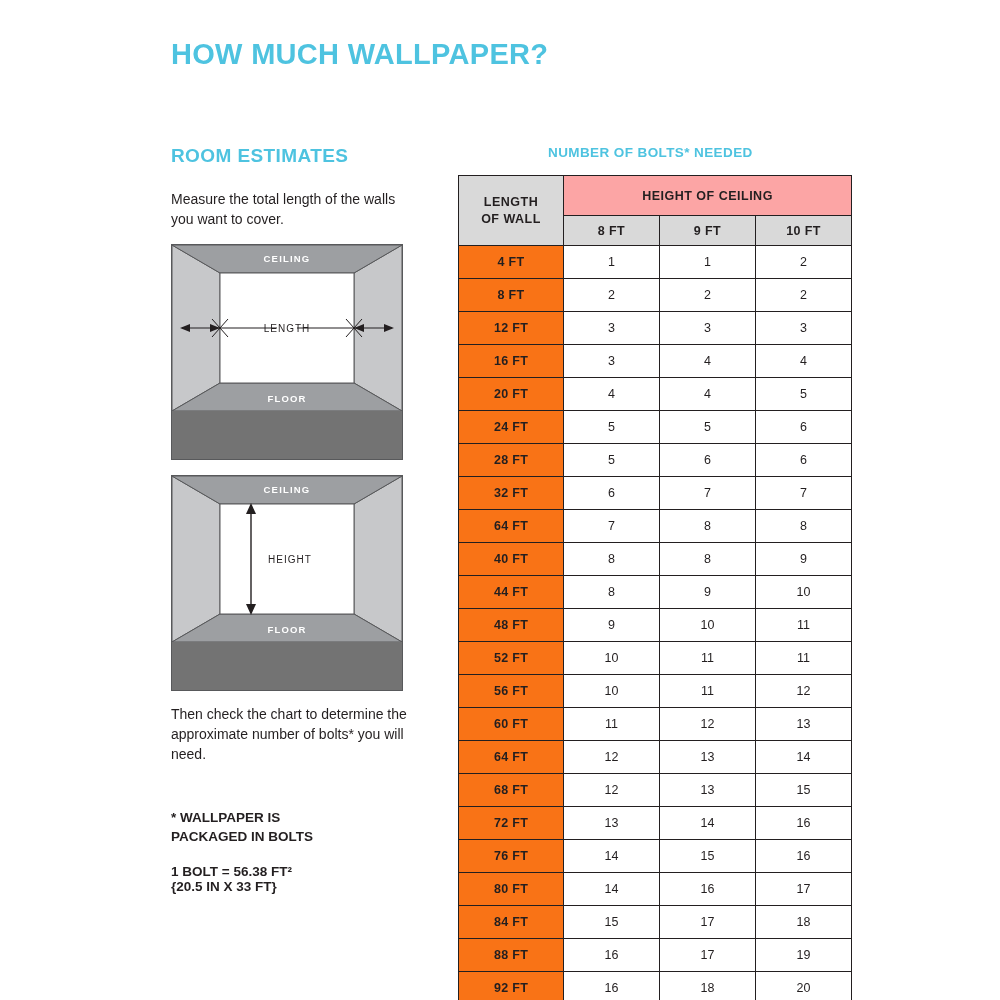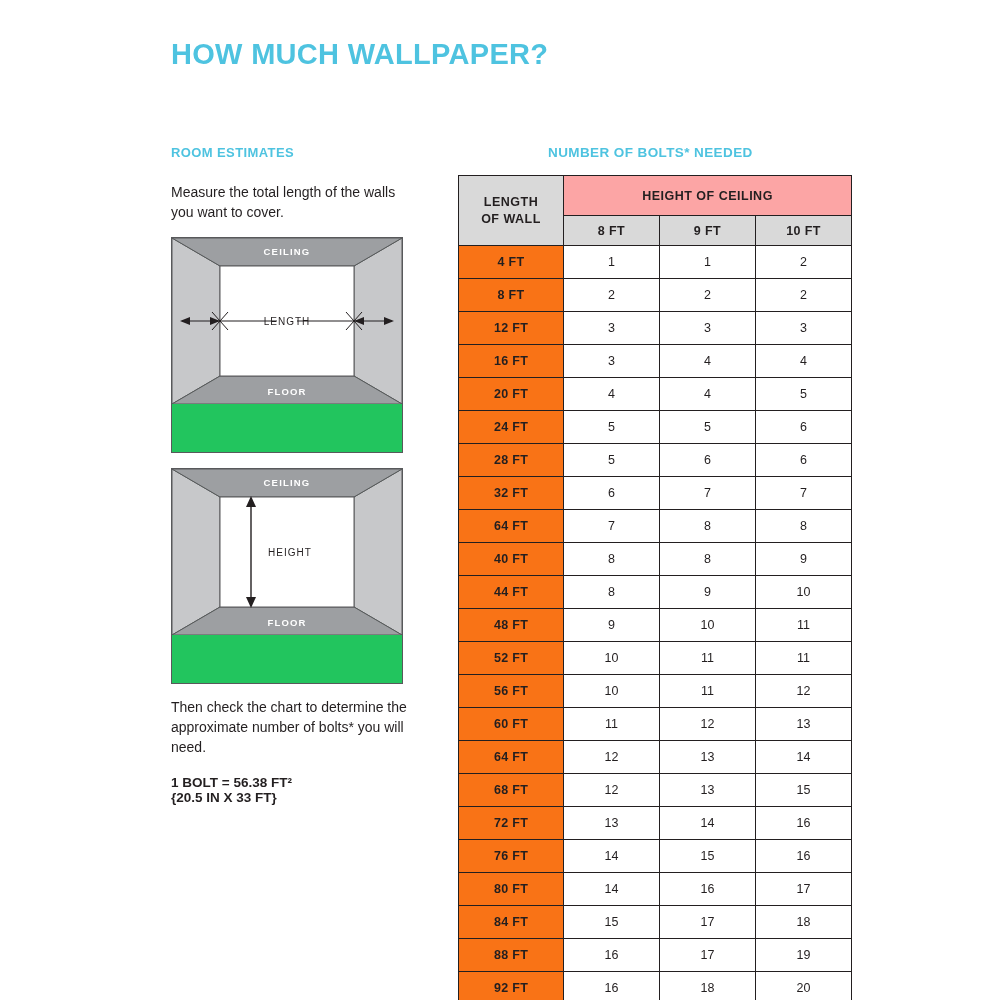--- a/index.html
+++ b/index.html
@@ -34,40 +34,40 @@
   }
 
   
   .left-col {
     position: absolute;
     left: 159px;
     top: 145px;
     width: 250px;
   }
   .section-label {
-    font-size: 13px;
+    font-size: 19px;
     font-weight: bold;
     color: #4ec3e0;
     letter-spacing: 0.4px;
     margin: 0 0 22px 0;
   }
   .para {
     font-size: 14px;
     line-height: 20px;
     color: #231f20;
     margin: 0;
   }
 
   
   .room {
     position: relative;
     width: 232px;
     height: 216px;
     border: 1px solid #58595b;
-    background: #22c55e;
+    background: #737373;
     box-sizing: border-box;
     margin-top: 15px;
   }
   .room svg { display: block; }
   .band-text {
     font-size: 9.5px;
     font-weight: bold;
     letter-spacing: 1.2px;
     fill: #ffffff;
   }
@@ -211,20 +211,22 @@
         <polygon points="79,27 74,38 84,38" fill="#231f20"></polygon>
         <polygon points="79,139 74,128 84,128" fill="#231f20"></polygon>
         <text class="band-text" x="115" y="17" text-anchor="middle">CEILING</text>
         <text class="band-text" x="115" y="157" text-anchor="middle">FLOOR</text>
         <text class="dim-text" x="118" y="87" text-anchor="middle">HEIGHT</text>
       </svg>
     </div>
 
     <p class="para" style="margin-top:13px;">Then check the chart to determine the approximate number of bolts* you will need.</p>
 
+    <div class="footnote" style="margin-top:44px;">* WALLPAPER IS
+   PACKAGED IN BOLTS</div>
 
     <div class="bolt-calc">1 BOLT = 56.38 FT²
 {20.5 IN X 33 FT}</div>
 
   </div>
 
   <div class="right-col">
     <div class="table-label">NUMBER OF BOLTS* NEEDED</div>
 
     <table class="bolts">

